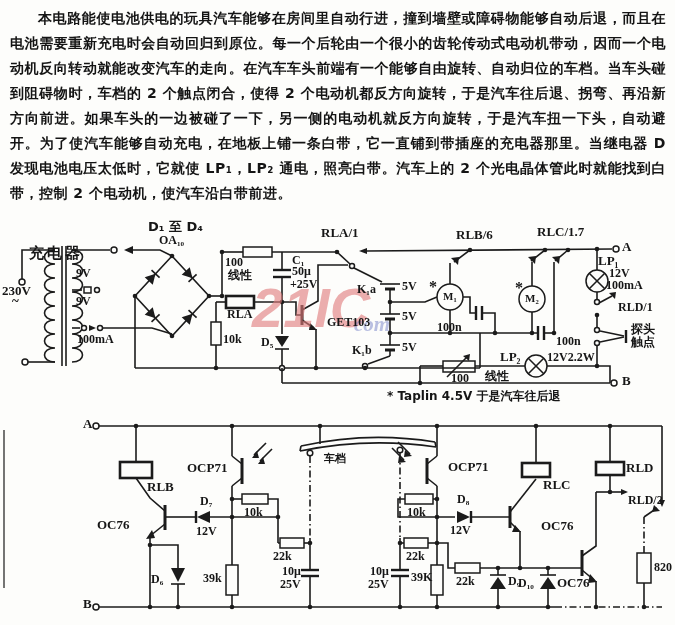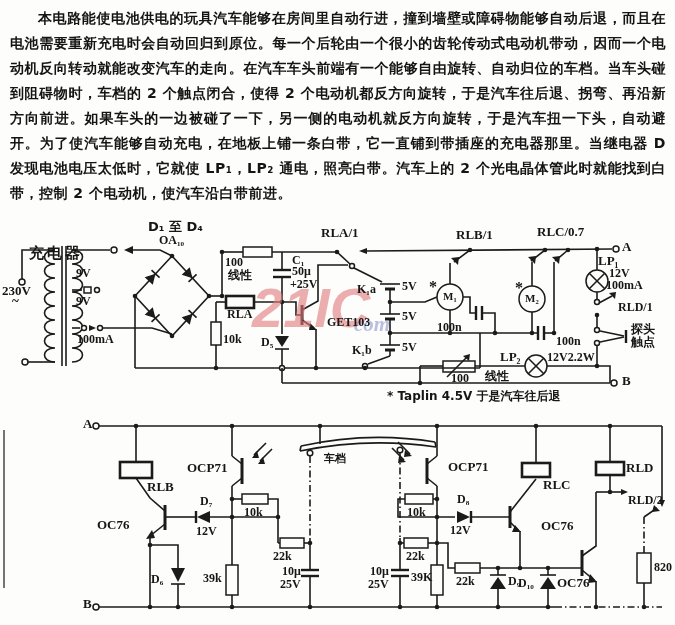--- a/index.html
+++ b/index.html
@@ -425,28 +425,28 @@
   <span class="lb" style="left:227px;top:308px">RLA</span>
   <span class="lb" style="left:223px;top:333px">10k</span>
   <span class="lb" style="left:261px;top:336px">D₅</span>
   <span class="lb" style="left:327px;top:316px">GET103</span>
   <span class="lb md" style="left:321px;top:226px">RLA/1</span>
   <span class="lb" style="left:357px;top:283px">K₁a</span>
   <span class="lb" style="left:352px;top:344px">K₁b</span>
   <span class="lb" style="left:402px;top:280px">5V</span>
   <span class="lb" style="left:402px;top:310px">5V</span>
   <span class="lb" style="left:402px;top:341px">5V</span>
-  <span class="lb md" style="left:456px;top:228px">RLB/1</span>
+  <span class="lb md" style="left:456px;top:228px">RLB/6</span>
   <span class="lb star" style="left:429px;top:279px">*</span>
   <span class="lb sm" style="left:443px;top:291px">M₁</span>
   <span class="lb" style="left:437px;top:321px">100n</span>
   <span class="lb star" style="left:515px;top:280px">*</span>
   <span class="lb sm" style="left:525px;top:293px">M₂</span>
   <span class="lb" style="left:556px;top:335px">100n</span>
-  <span class="lb md" style="left:537px;top:225px">RLC/0.7</span>
+  <span class="lb md" style="left:537px;top:225px">RLC/1.7</span>
   <span class="lb md" style="left:622px;top:240px">A</span>
   <span class="lb md" style="left:598px;top:254px">LP₁</span>
   <span class="lb" style="left:609px;top:267px">12V</span>
   <span class="lb" style="left:606px;top:279px">100mA</span>
   <span class="lb" style="left:618px;top:301px">RLD/1</span>
   <span class="lb cn" style="left:631px;top:323px">探头</span>
   <span class="lb cn" style="left:631px;top:336px">触点</span>
   <span class="lb md" style="left:500px;top:350px">LP₂</span>
   <span class="lb" style="left:547px;top:351px">12V2.2W</span>
   <span class="lb" style="left:451px;top:372px">100</span>

